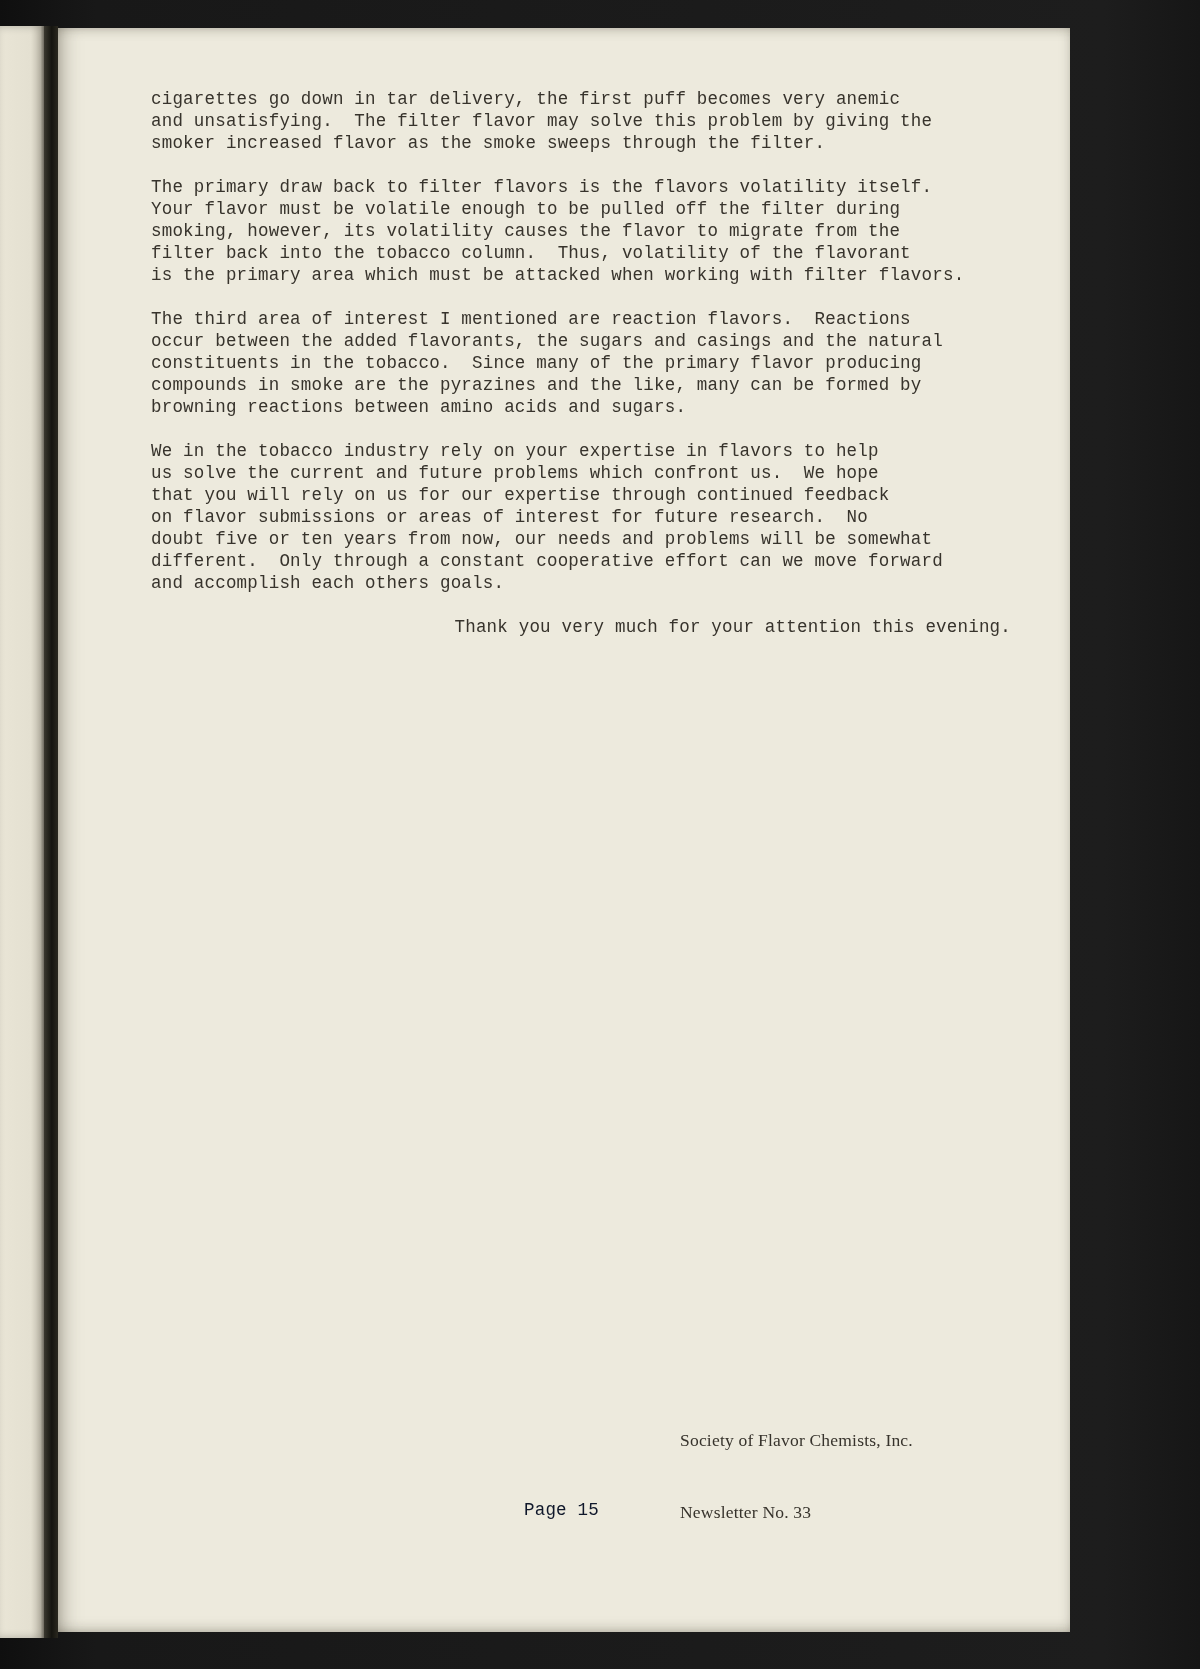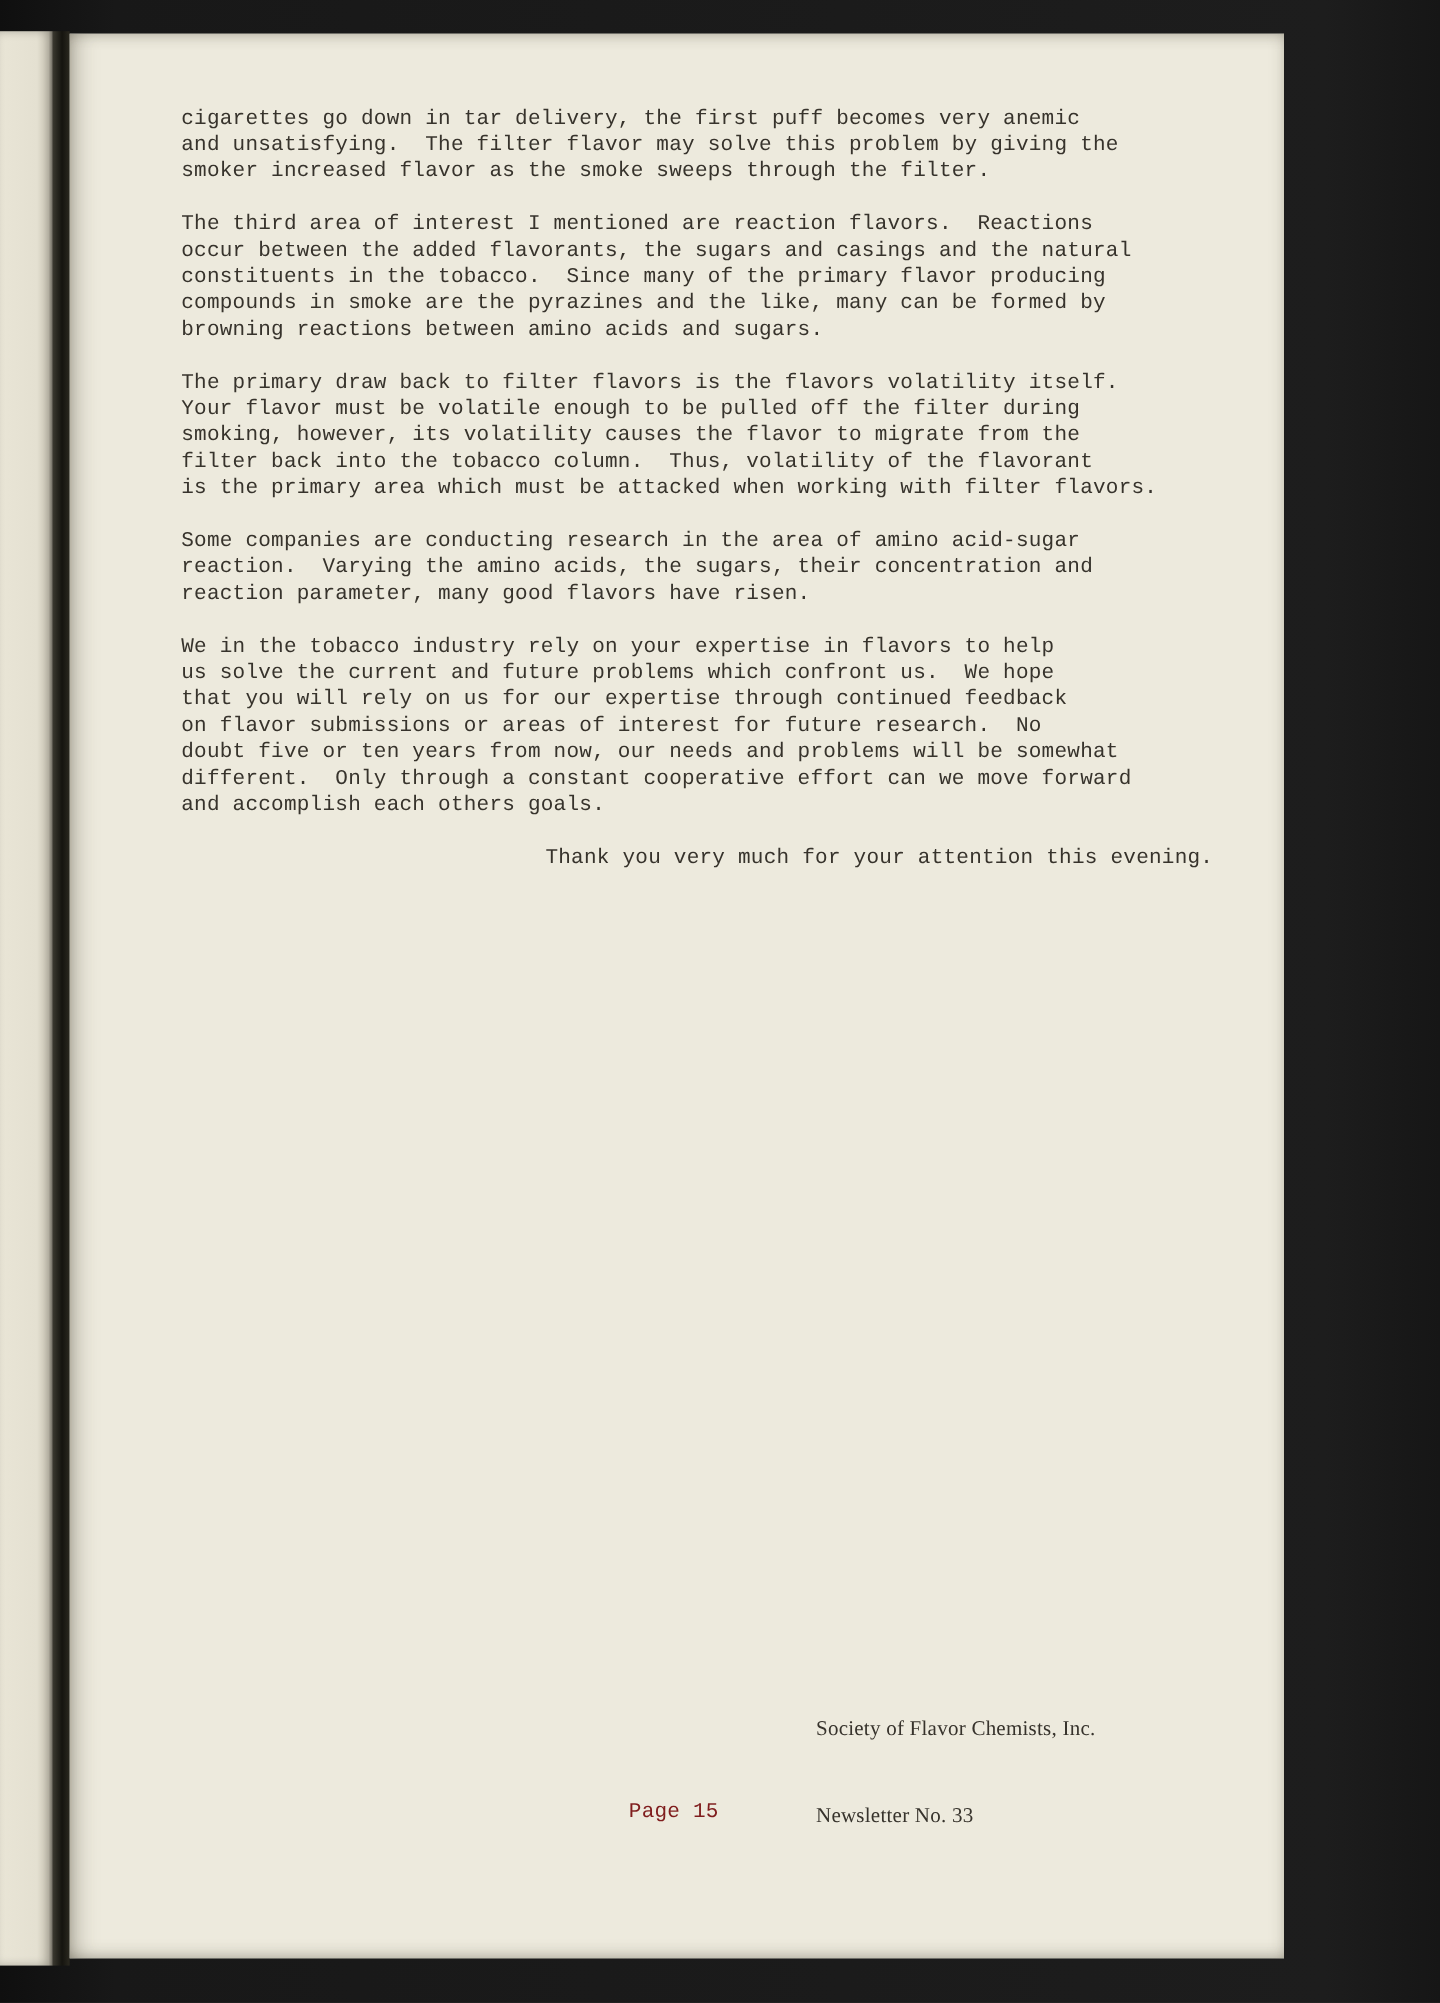--- a/index.html
+++ b/index.html
@@ -83,52 +83,49 @@
     line-height: 24px;
     letter-spacing: 0.2px;
     white-space: pre;
     font-family: Liberation Serif, serif;
   }
 
   .page-number {
     position: absolute;
     left: 466px;  
     top: 1472px;
-    color: #7f1d1d;
+    color: #0f172a;
     font-size: 17.5px;
     letter-spacing: 0.2px;
   }
 </style>
 </head>
 <body>
 
 <div class="scan">
 
   <div class="left-page-edge"></div>
   <div class="gutter"></div>
 
   <div class="page">
 
     <div class="text-column">
       <div class="para">cigarettes go down in tar delivery, the first puff becomes very anemic
 and unsatisfying.  The filter flavor may solve this problem by giving the
 smoker increased flavor as the smoke sweeps through the filter.</div>
+      <div class="para">The primary draw back to filter flavors is the flavors volatility itself.
+Your flavor must be volatile enough to be pulled off the filter during
+smoking, however, its volatility causes the flavor to migrate from the
+filter back into the tobacco column.  Thus, volatility of the flavorant
+is the primary area which must be attacked when working with filter flavors.</div>
       <div class="para">The third area of interest I mentioned are reaction flavors.  Reactions
 occur between the added flavorants, the sugars and casings and the natural
 constituents in the tobacco.  Since many of the primary flavor producing
 compounds in smoke are the pyrazines and the like, many can be formed by
 browning reactions between amino acids and sugars.</div>
-      <div class="para">The primary draw back to filter flavors is the flavors volatility itself.
-Your flavor must be volatile enough to be pulled off the filter during
-smoking, however, its volatility causes the flavor to migrate from the
-filter back into the tobacco column.  Thus, volatility of the flavorant
-is the primary area which must be attacked when working with filter flavors.</div>
-      <div class="para">Some companies are conducting research in the area of amino acid-sugar
-reaction.  Varying the amino acids, the sugars, their concentration and
-reaction parameter, many good flavors have risen.</div>
       <div class="para">We in the tobacco industry rely on your expertise in flavors to help
 us solve the current and future problems which confront us.  We hope
 that you will rely on us for our expertise through continued feedback
 on flavor submissions or areas of interest for future research.  No
 doubt five or ten years from now, our needs and problems will be somewhat
 different.  Only through a constant cooperative effort can we move forward
 and accomplish each others goals.</div>
       <div class="para">Thank you very much for your attention this evening.</div>
     </div>
 

